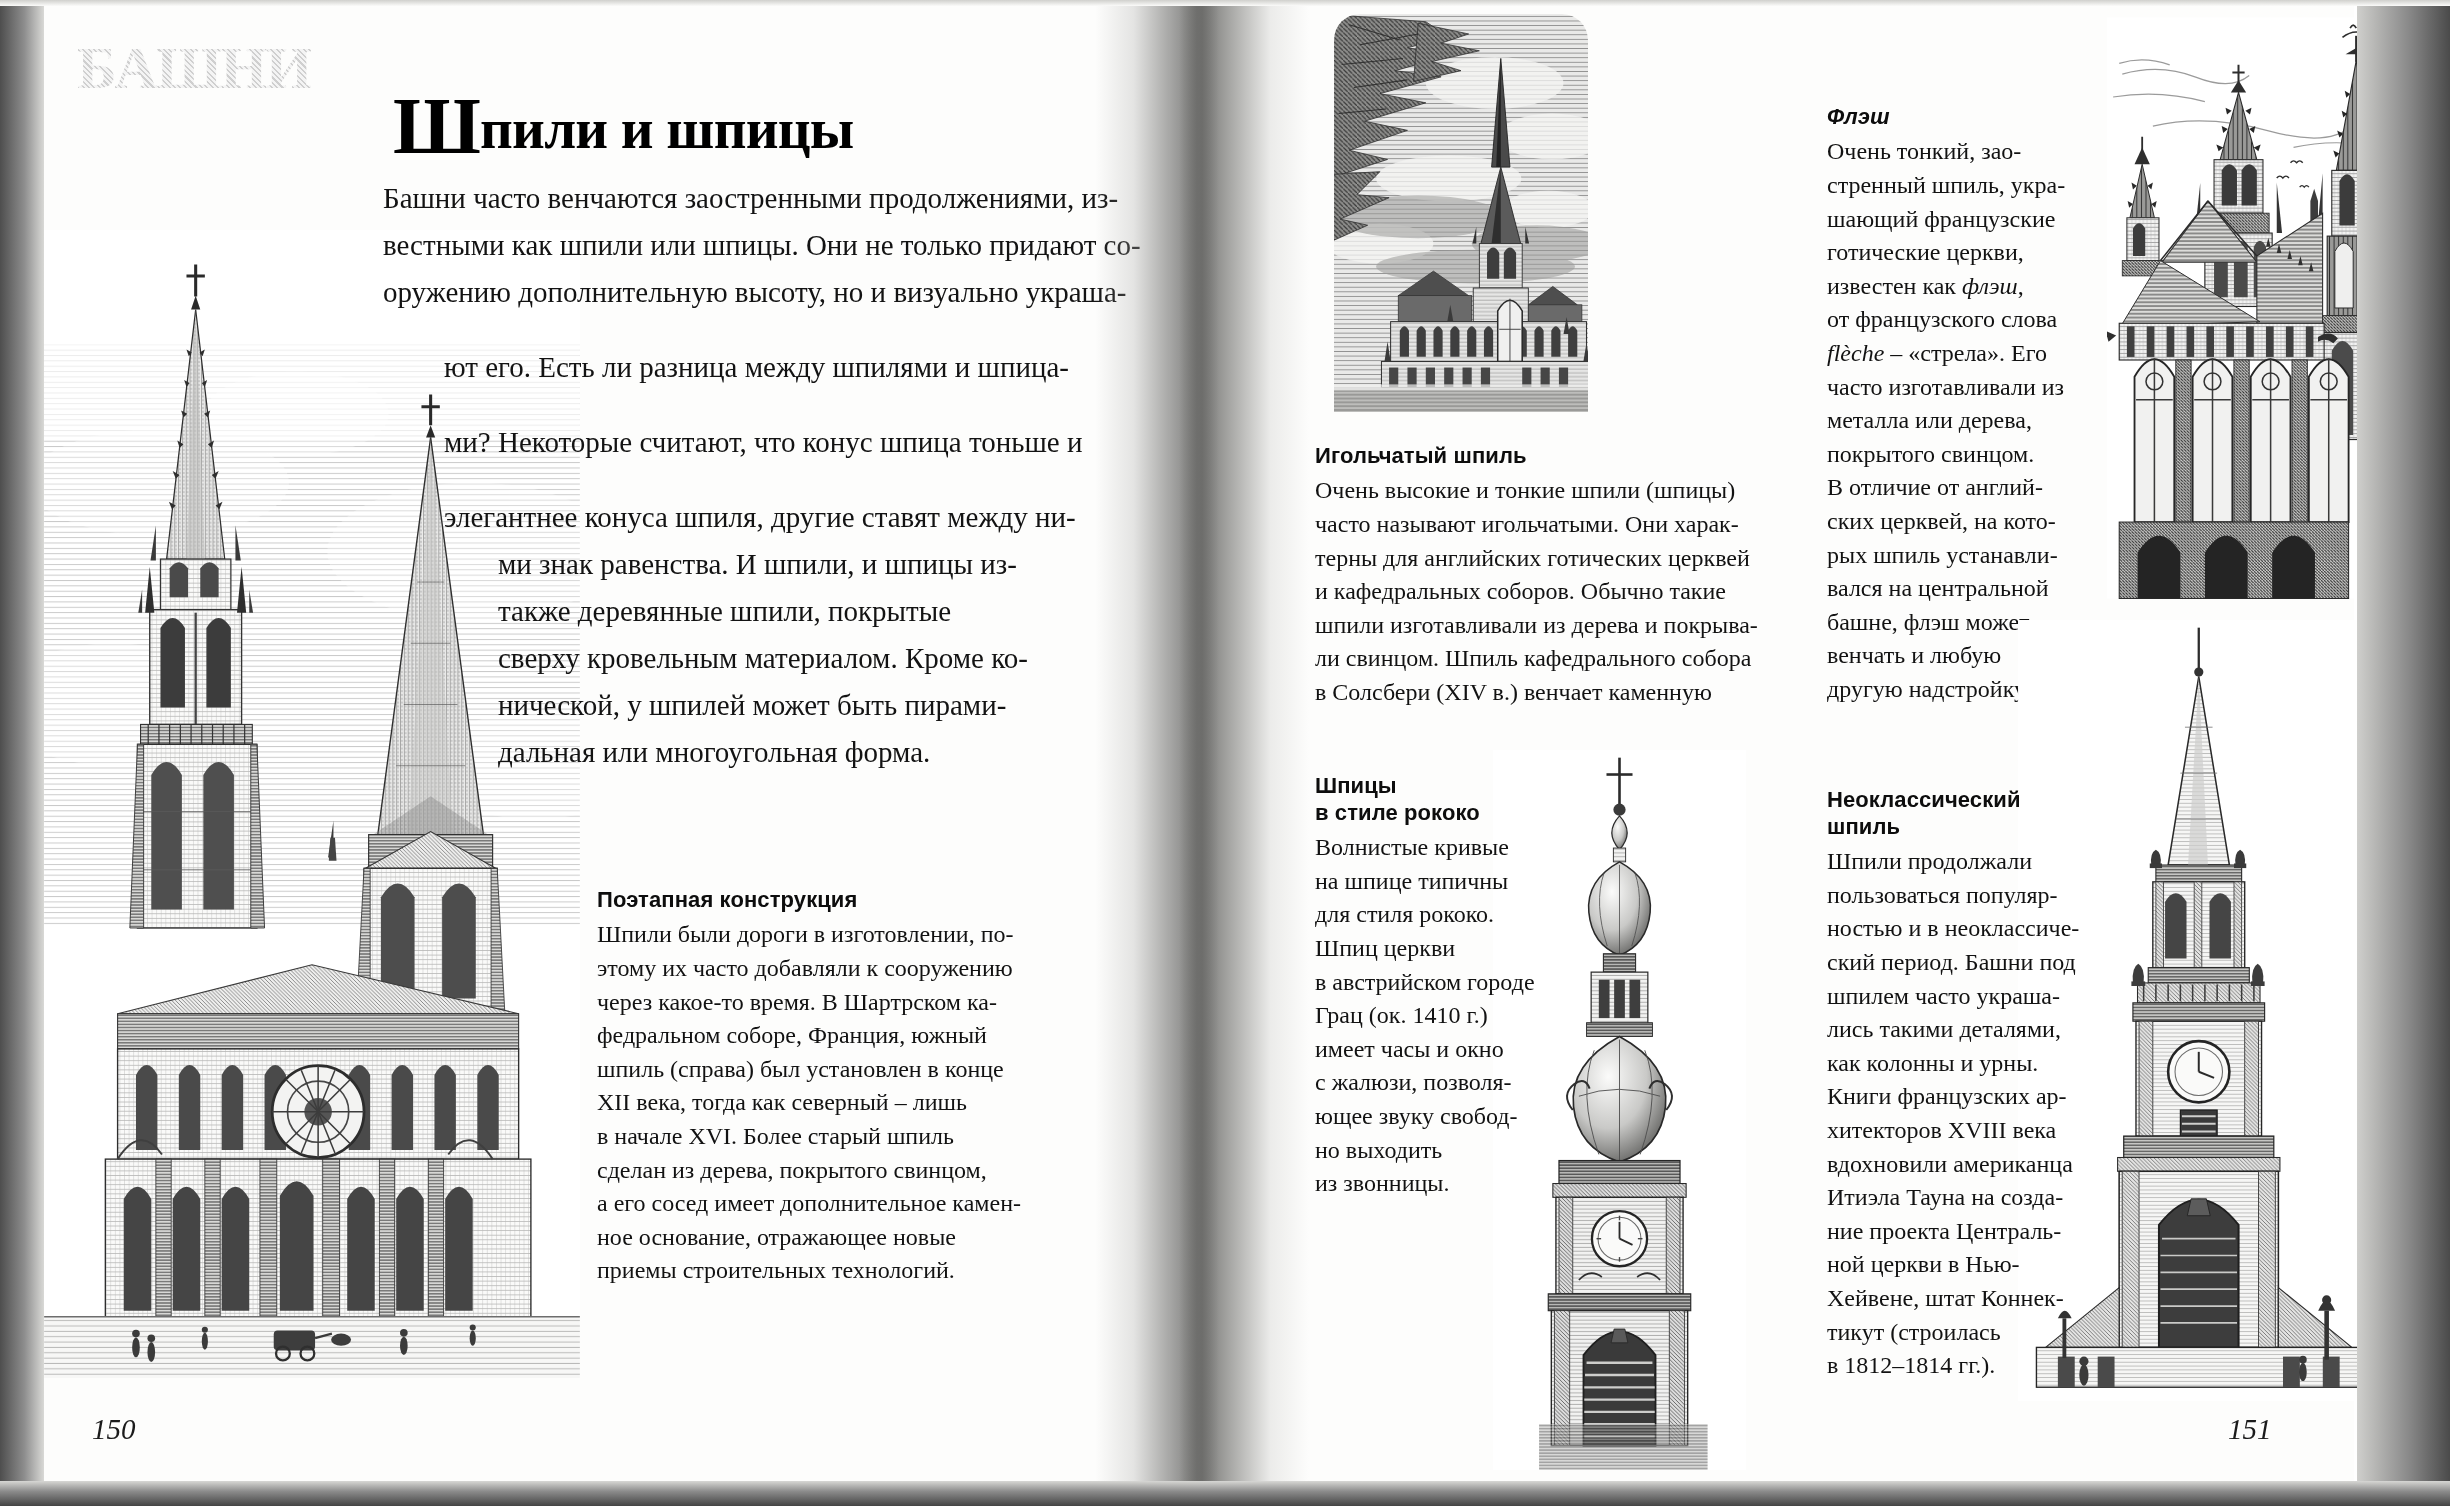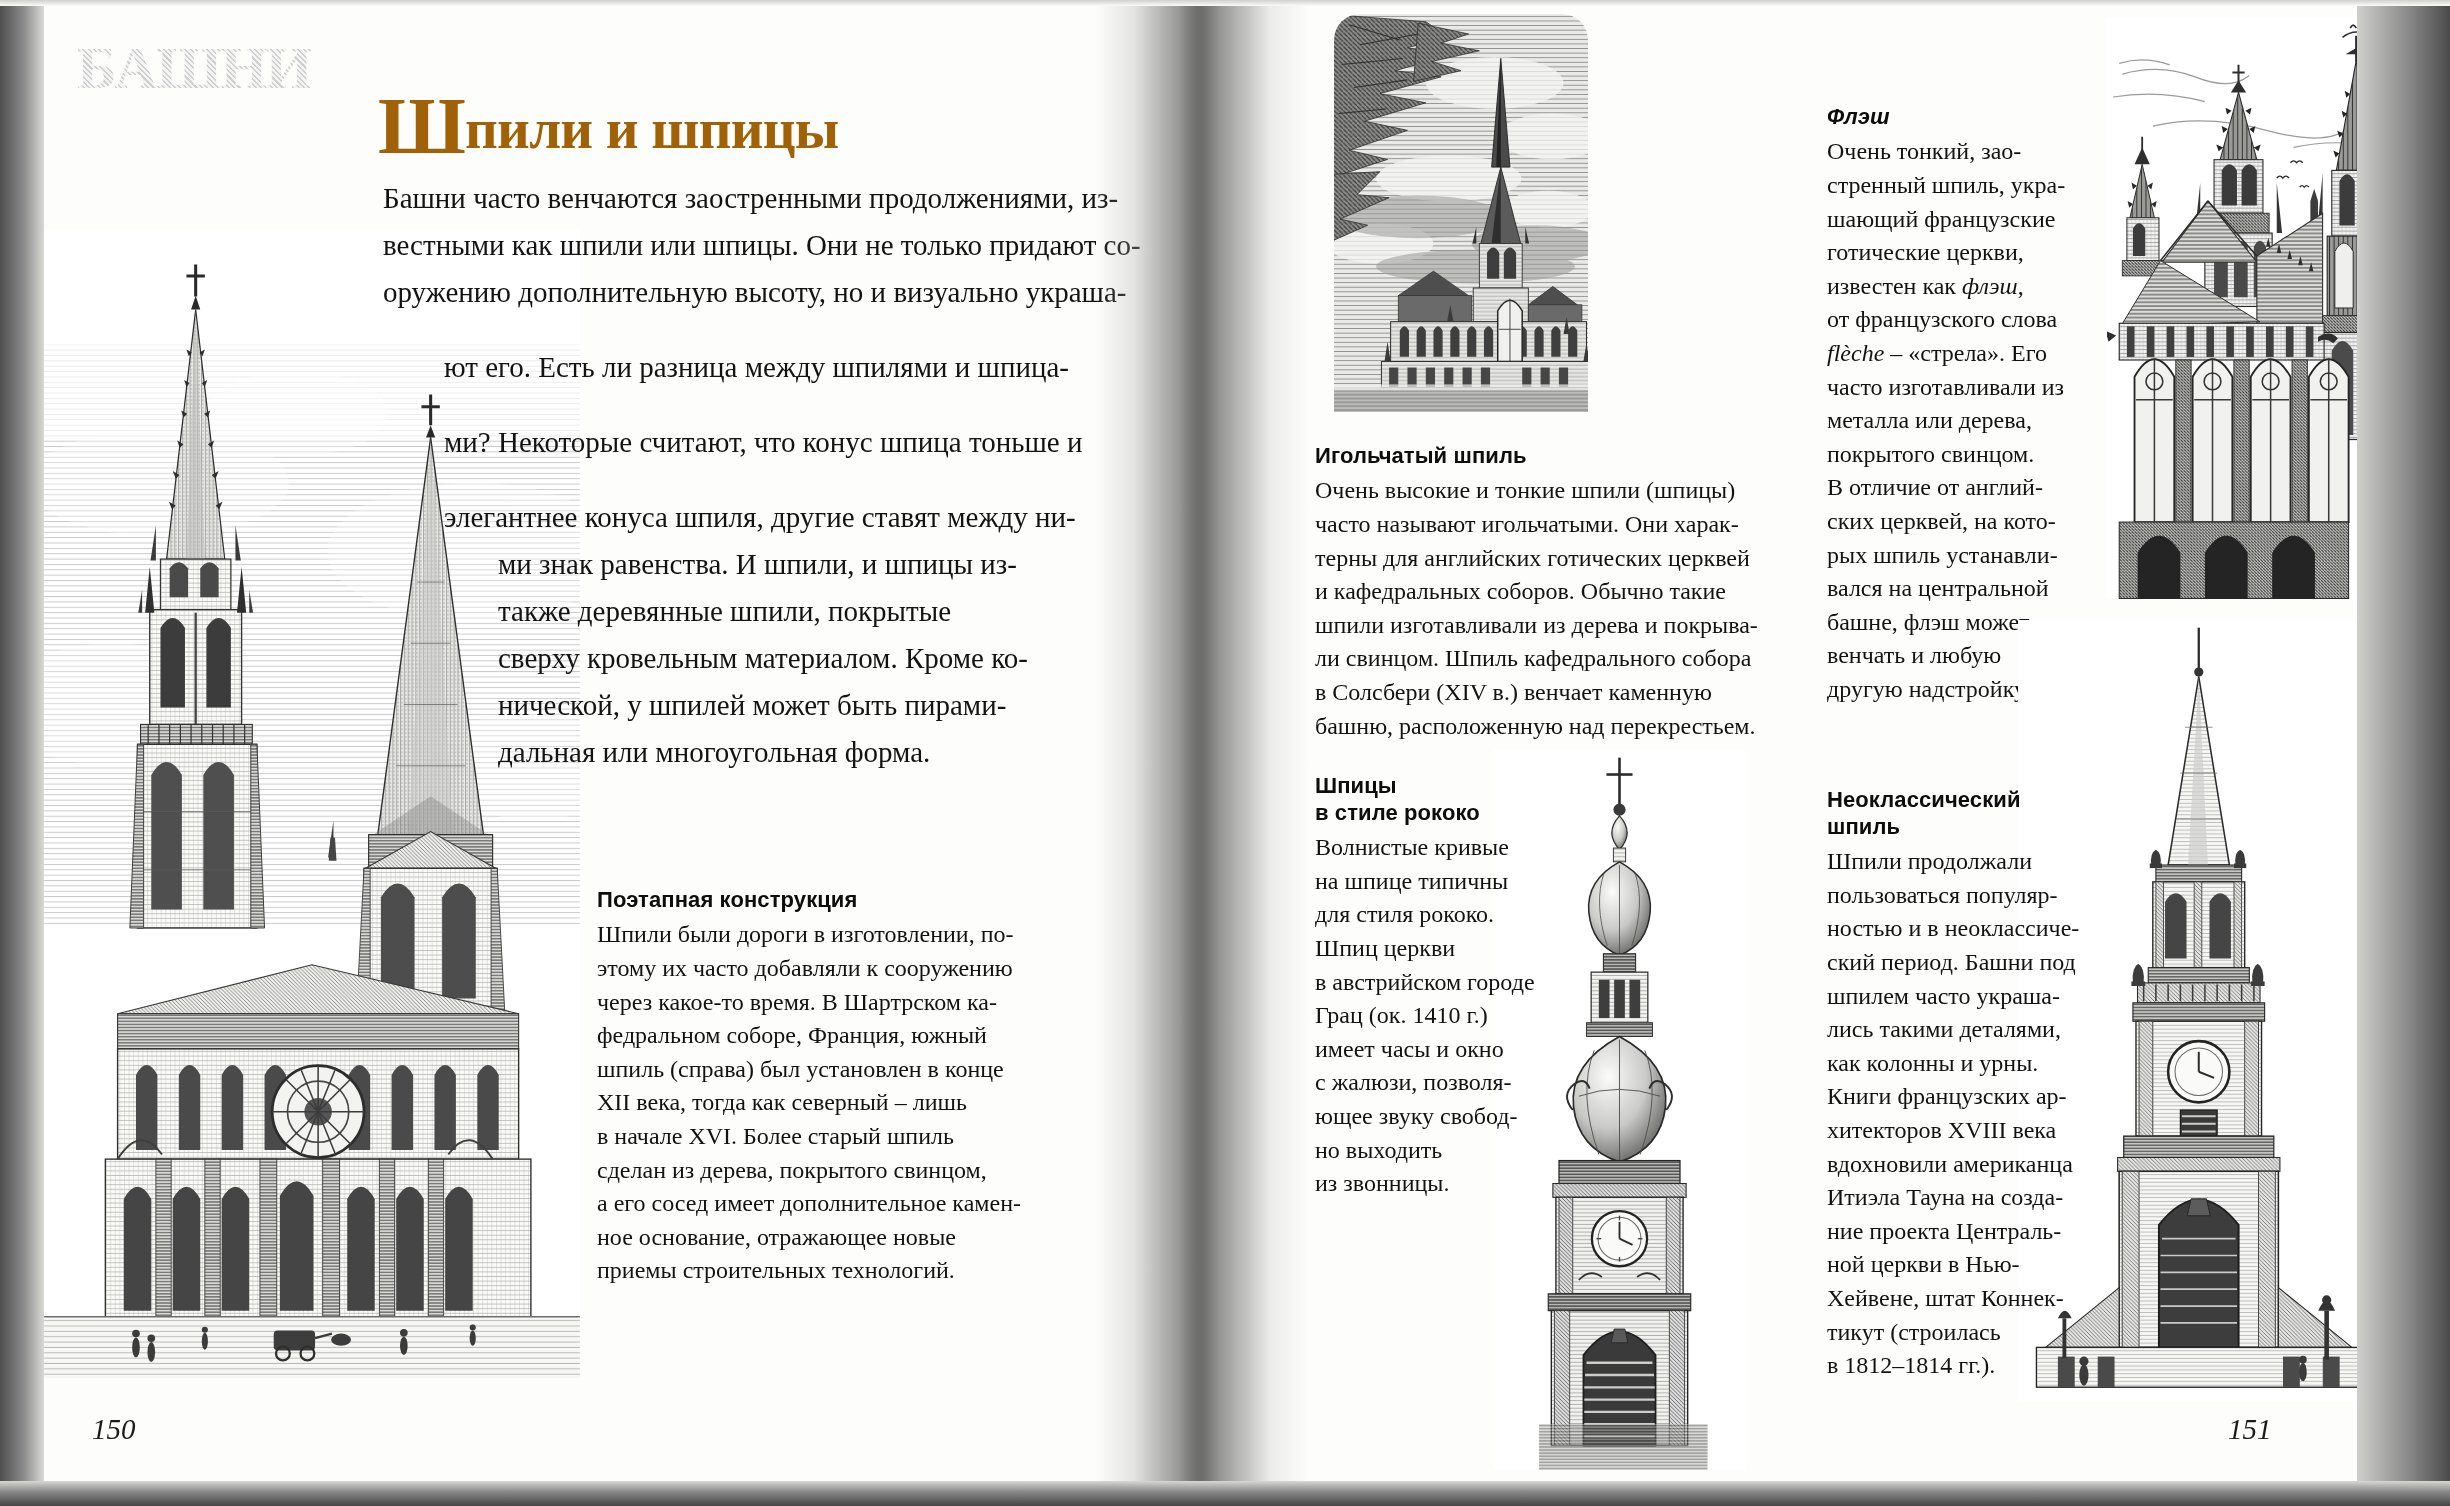--- a/index.html
+++ b/index.html
@@ -33,22 +33,22 @@
     background:linear-gradient(90deg,rgba(110,110,108,0) 0%,rgba(92,92,90,0.45) 45%,rgba(110,110,108,0) 100%);
     pointer-events:none;}
 
   
   .watermark{position:absolute;left:77px;top:38px;font-family:"Liberation Serif",serif;
     font-size:60px;font-weight:700;letter-spacing:-1.5px;line-height:1;
     color:#d6d6d6;
     background:repeating-linear-gradient(45deg,#cfcfcf 0 1.5px,#f4f4f4 1.5px 3.8px);
     -webkit-background-clip:text;background-clip:text;color:transparent;
     }
-  .title{position:absolute;left:378px;top:60px;font-family:"Liberation Serif",serif;
-    font-weight:700;font-size:57px;line-height:1;color:#a16207;letter-spacing:-0.8px;}
+  .title{position:absolute;left:393px;top:60px;font-family:"Liberation Serif",serif;
+    font-weight:700;font-size:57px;line-height:1;color:#000000;letter-spacing:-0.8px;}
   .title .cap{font-size:80px;line-height:0.7;vertical-align:-4.6px;}
 
   .intro{position:absolute;left:383px;top:175px;width:766px;
     font-family:"Liberation Serif",serif;font-size:29px;line-height:1.62;color:#131313;
     text-align:justify;}
   .intro p{margin:0;}
   .intro .l{display:block;white-space:nowrap;}
   .intro .ind1{padding-left:61px;margin-top:28px;}
   .intro .ind2{padding-left:115px;}
 
@@ -452,21 +452,20 @@
   <div class="cap-block" style="left:1315px;top:443px;width:490px;">
     <h3>Игольчатый шпиль</h3>
     <div class="body" id="needle-lines">
         <span class="l">Очень высокие и тонкие шпили (шпицы)</span>
         <span class="l">часто называют игольчатыми. Они харак-</span>
         <span class="l">терны для английских готических церквей</span>
         <span class="l">и кафедральных соборов. Обычно такие</span>
         <span class="l">шпили изготавливали из дерева и покрыва-</span>
         <span class="l">ли свинцом. Шпиль кафедрального собора</span>
         <span class="l">в Солсбери (XIV в.) венчает каменную</span>
-        <span class="l">башню, расположенную над перекрестьем.</span>
       </div>
   </div>
 
   <div class="art" style="left:2107px;top:17px;width:315px;height:582px;">
     <svg width="315" height="582" viewBox="0 0 412 760" xmlns="http://www.w3.org/2000/svg">
       <defs>
         <pattern id="fStone" width="5" height="5" patternUnits="userSpaceOnUse">
           <rect width="5" height="5" fill="#f3f3f2"></rect>
           <line x1="0" y1="4.4" x2="5" y2="4.4" stroke="#757575" stroke-width="0.8"></line>
           <line x1="2.5" y1="0" x2="2.5" y2="5" stroke="#a8a8a8" stroke-width="0.5"></line>

